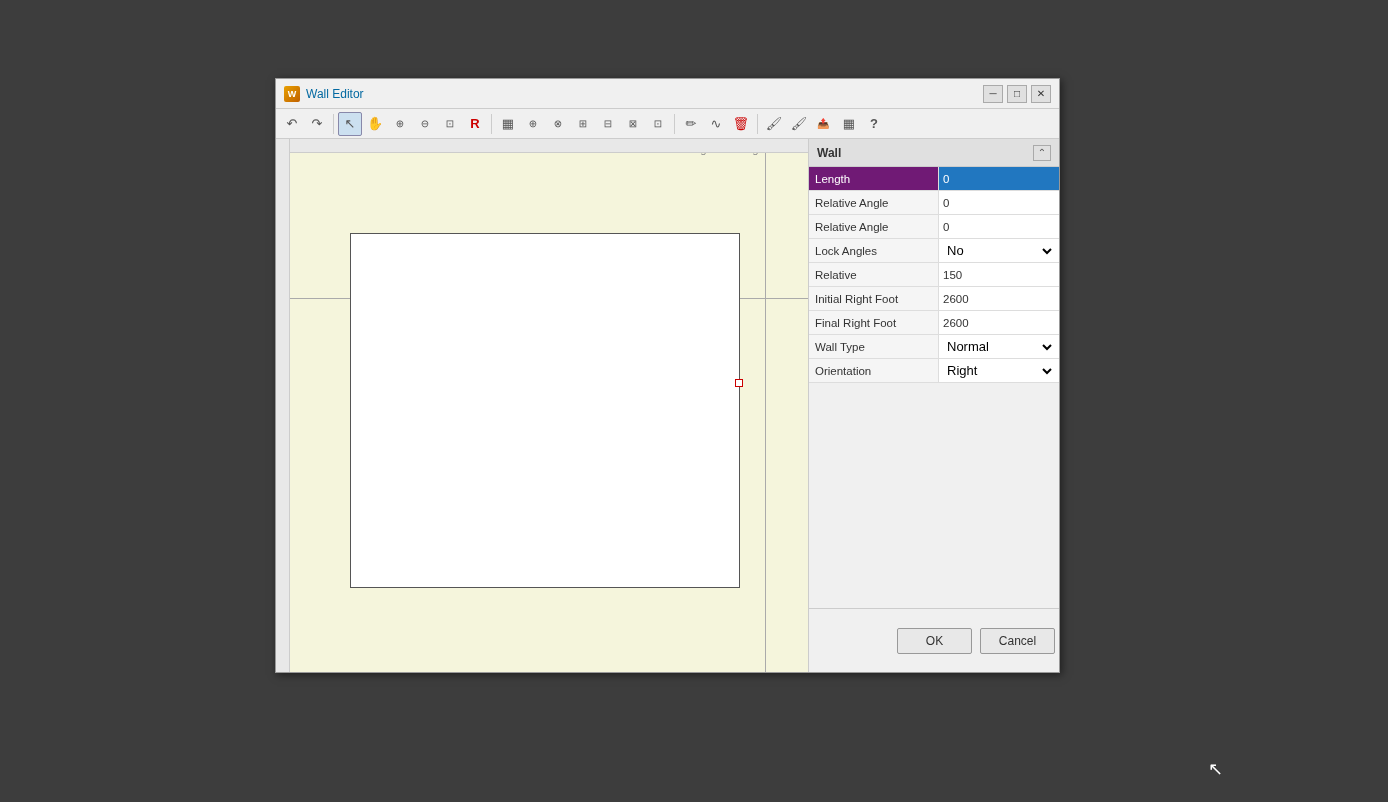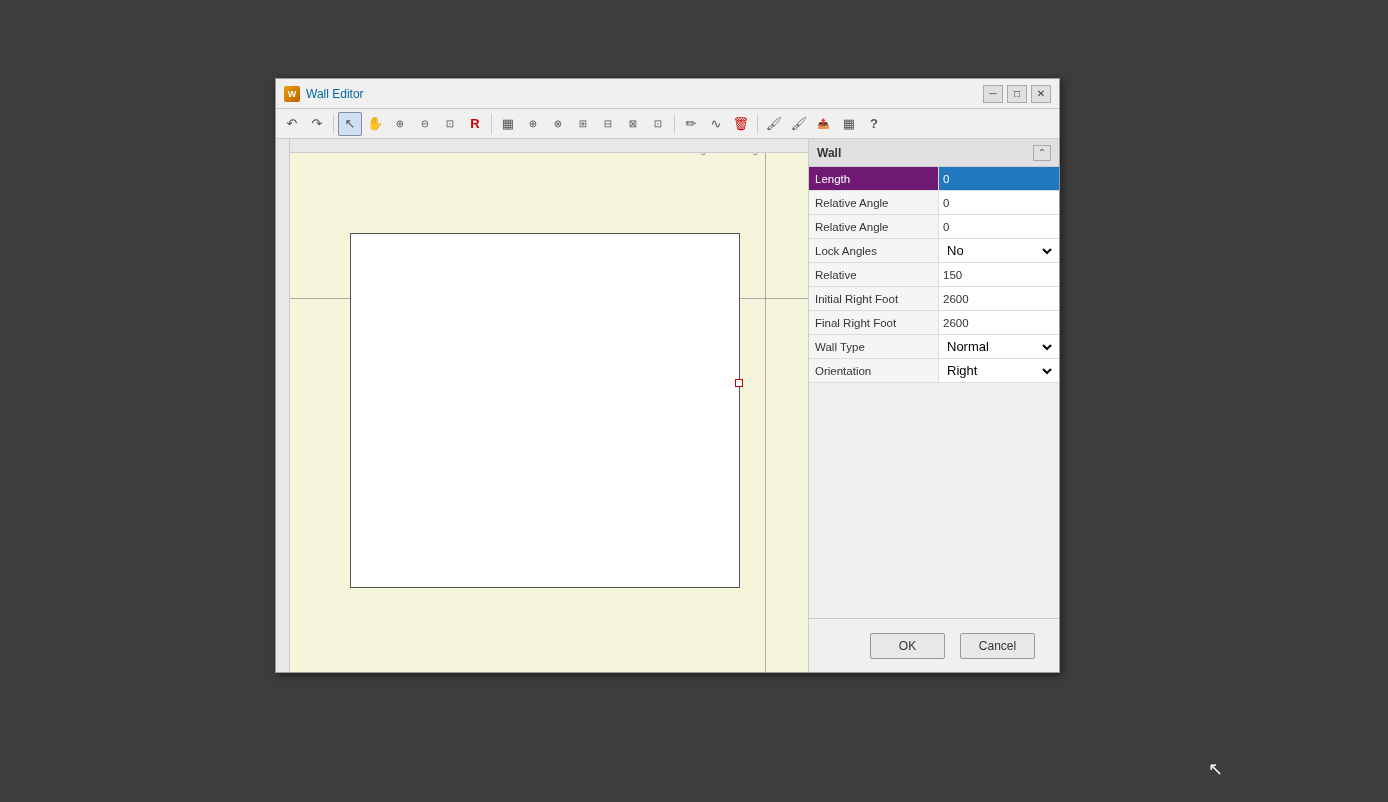--- a/index.html
+++ b/index.html
@@ -255,28 +255,28 @@
     .prop-value select {
       width: 100%;
       height: 20px;
       border: none;
       background: white;
       font-size: 13px;
       outline: none;
       cursor: pointer;
     }
     .footer-area {
-      height: 54px;
+      height: 64px;
       background: #f0f0f0;
       border-top: 1px solid #ccc;
       display: flex;
       align-items: center;
       justify-content: flex-end;
-      padding: 0 24px;
-      gap: 15px;
+      padding: 0 4px;
+      gap: 8px;
     }
     .footer-btn {
       width: 75px;
       height: 26px;
       border: 1px solid #999;
       background: #e8e8e8;
       cursor: pointer;
       font-size: 12px;
       color: #333;
       display: flex;

